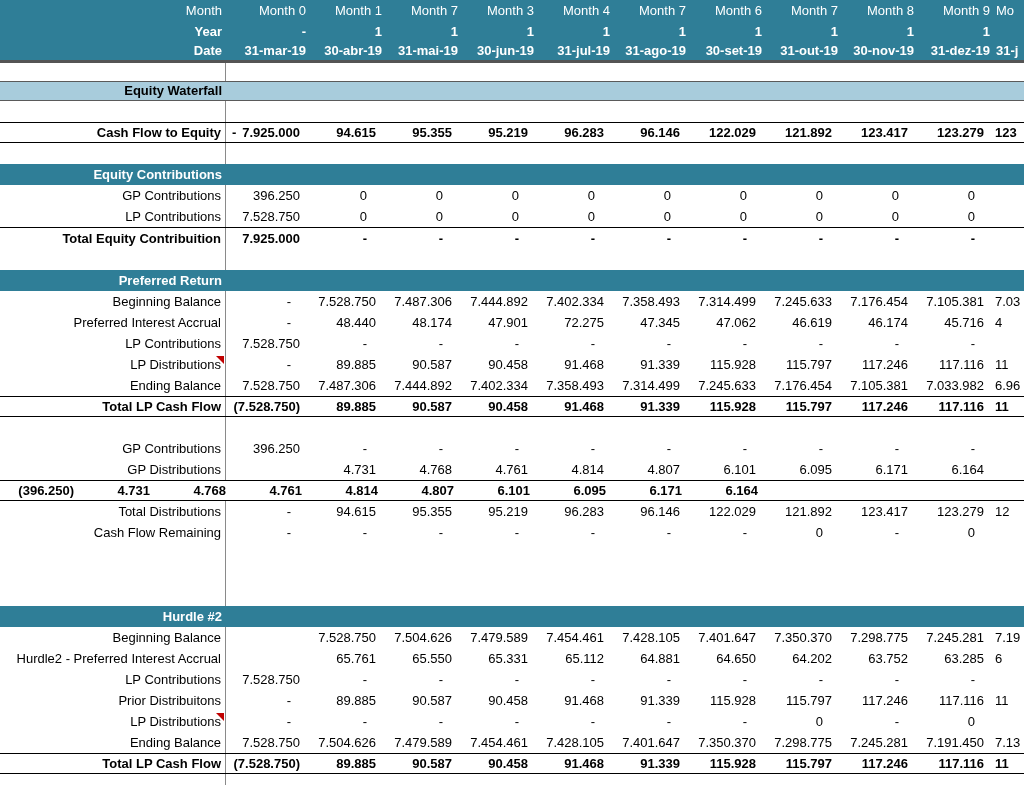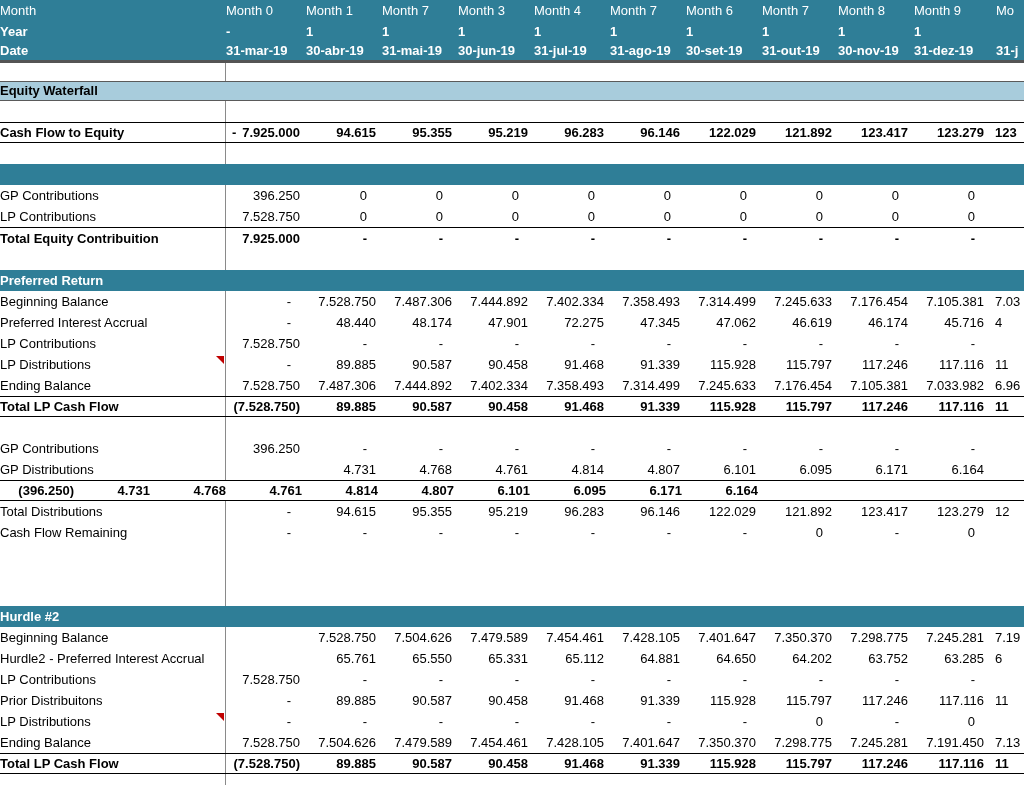--- a/index.html
+++ b/index.html
@@ -1,28 +1,28 @@
 <!DOCTYPE html>
 <html><head>
 <meta charset="utf-8">
 <style>
   *{box-sizing:border-box;margin:0;padding:0}
   html,body{width:1024px;height:785px;overflow:hidden;background:#fff}
   body{font-family:"Liberation Sans",sans-serif;font-size:13px;color:#000}
   #grid{width:1066px}
   .r{display:flex;height:21px;line-height:21px;white-space:nowrap;width:1066px}
-  .lab{flex:0 0 226px;width:226px;padding-right:4px;border-right:1px solid #8a8a8a;position:relative}
+  .lab{flex:0 0 226px;width:226px;text-align:right;padding-right:4px;border-right:1px solid #8a8a8a;position:relative}
   .fill{flex:1}
   .v{flex:0 0 76px;width:76px;text-align:right;padding-right:6px;overflow:hidden}
   .v.c0{flex:0 0 80px;width:80px}
   .v.sm{padding-right:15px}
   .v.part{text-align:left;padding-left:5px;padding-right:0}
   .hr{background:#2F7E97;color:#fff}
   .hr .lab{border-right:none}
-  .hr .v{text-align:left;padding:0}
+  .hr .v{text-align:right;padding:0}
   .hr .v.part{text-align:left;padding-left:6px}
   .hr-year,.hr-date{font-weight:700}
   .r.hr-date{border-bottom:3px solid #545454;line-height:18px}
   .band{background:#2F7E97;color:#fff;font-weight:700}
   .band .lab{border-right:none}
   .bandlight{background:#A8CCDC;font-weight:700;border-top:1px solid #5a5a5a;border-bottom:1px solid #5a5a5a;line-height:18px}
   .bandlight .lab{border-right:none}
   .bold{font-weight:700}
   .bt{border-top:1px solid #000}
   .bb{border-bottom:1px solid #000}
@@ -101,20 +101,21 @@
         <div class="v">122.029</div>
         <div class="v">121.892</div>
         <div class="v">123.417</div>
         <div class="v">123.279</div>
         <div class="v part">123</div>
       </div>
       <div class="r sp" style="height: 21px;">
         <div class="lab"></div>
       </div>
       <div class="r band">
+        <div class="lab"><span>Equity Contributions</span></div>
         <div class="fill"></div>
       </div>
       <div class="r">
         <div class="lab"><span>GP Contributions</span></div>
         <div class="v c0">396.250</div>
         <div class="v sm">0</div>
         <div class="v sm">0</div>
         <div class="v sm">0</div>
         <div class="v sm">0</div>
         <div class="v sm">0</div>

